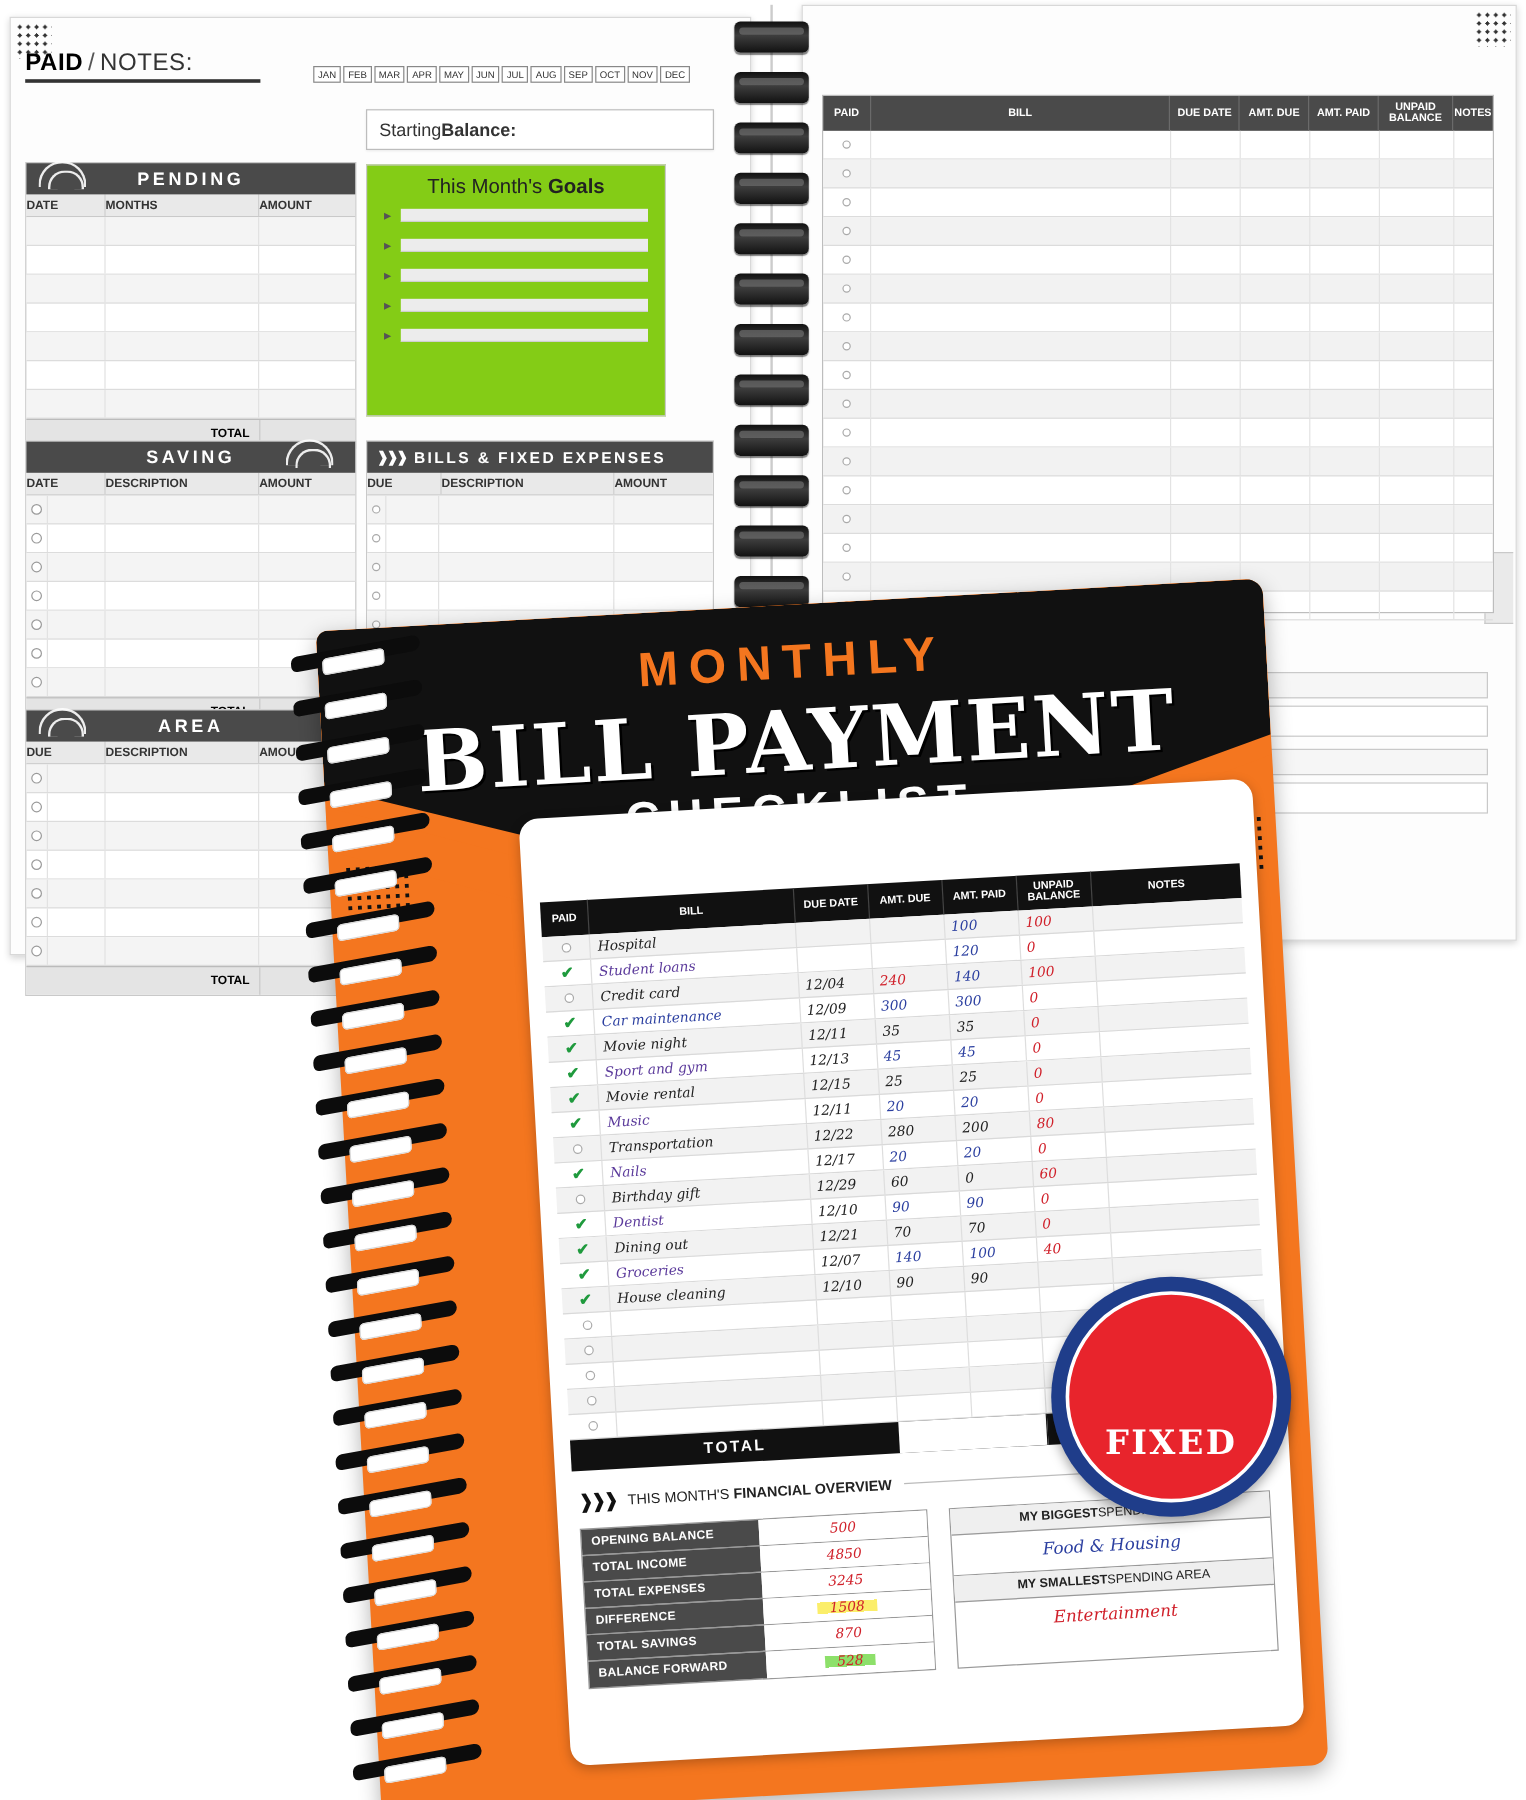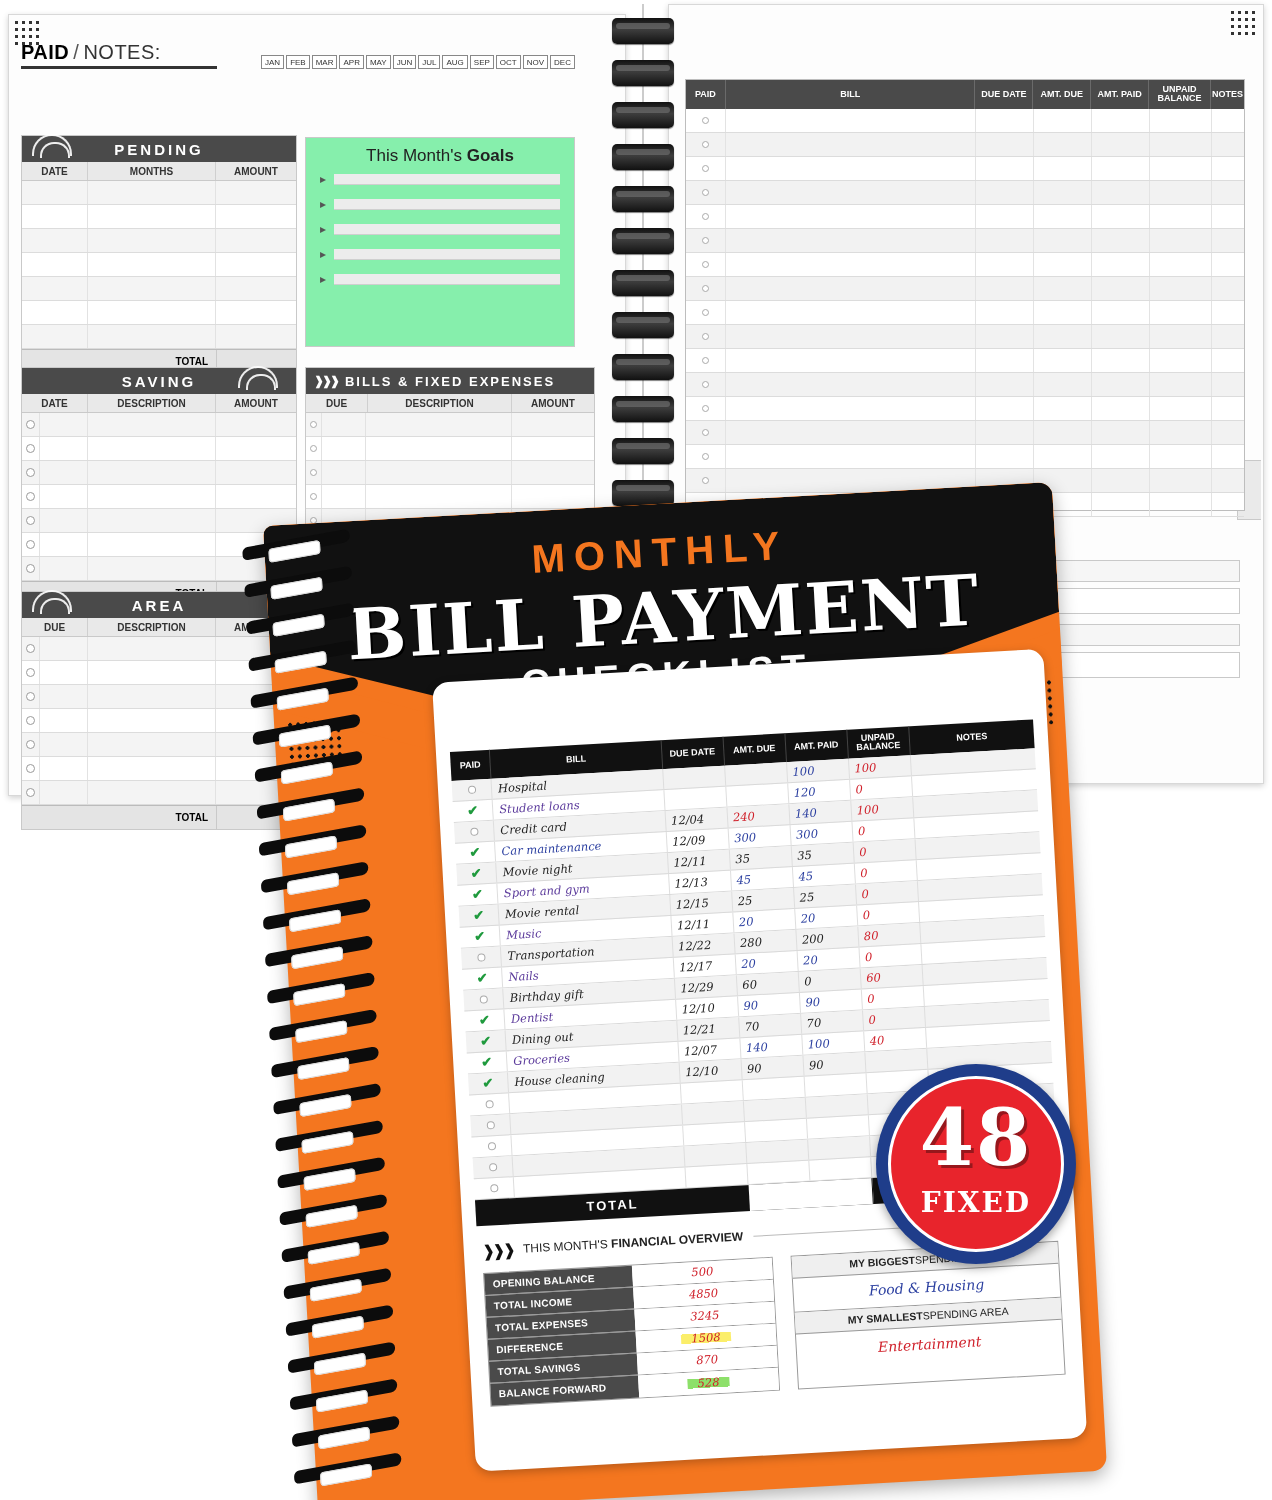--- a/index.html
+++ b/index.html
@@ -75,21 +75,21 @@
     height: 26px; display: flex; align-items: center; justify-content: center;
     font-size: 15px; letter-spacing: 3px; font-weight: bold;
     position: relative;
   }
   .tbl-hd.small { font-size: 13px; letter-spacing: 2px; }
   .colhd {
     display: flex; background: #e9e9e9; border-bottom: 1px solid #c9c9c9;
     font-size: 10px; font-weight: bold; color: #333;
   }
   .colhd > div {
-    text-align: center; padding: 4px 0 3px 0;
+    padding: 4px 0 3px 0;
     border-right: 1px solid #cfcfcf;
   }
   .colhd > div:last-child { border-right: none; }
   .rows { }
   .row {
     display: flex; height: 24px;
     border-bottom: 1px solid #dcdcdc;
   }
   .row:nth-child(odd) { background: #f4f4f4; }
   .row > div { border-right: 1px solid #e2e2e2; }
@@ -117,22 +117,22 @@
     border-radius: 14px 14px 0 0;
   }
   .chevs {
     position: absolute; left: 8px; top: 6px;
     color: #fff; font-size: 12px; letter-spacing: -2px;
   }
 
   
   .goals {
     position: absolute; left: 296px; top: 122px;
-    width: 270px; height: 210px;
-    border: 1px solid #c9c9c9; background: #86efac;
+    width: 250px; height: 210px;
+    border: 1px solid #c9c9c9; background: #84cc16;
   }
   .goals-title {
     text-align: center; font-size: 17px; padding: 8px 0 6px 0;
     color: #222;
   }
   .goals-title b { font-weight: bold; }
   .goal-line {
     display: flex; align-items: center; gap: 8px;
     margin: 0 14px 11px 14px;
   }
@@ -446,20 +446,24 @@
       <div class="chip">MAY</div>
       <div class="chip">JUN</div>
       <div class="chip">JUL</div>
       <div class="chip">AUG</div>
       <div class="chip">SEP</div>
       <div class="chip">OCT</div>
       <div class="chip">NOV</div>
       <div class="chip">DEC</div>
     </div>
 
+    <div class="startbal">
+      <span>Starting </span>
+        <b>Balance:</b>
+    </div>
 
     <div class="goals">
       <div class="goals-title">
         <span>This Month's </span><b>Goals</b>
       </div>
       <div class="goal-line">
           <span class="goal-arrow">▸</span>
           <span class="goal-rule"></span>
         </div>
       <div class="goal-line">
@@ -1405,15 +1409,14 @@
     <div class="sf-ring" style="top:925px;">
         <div class="blk"></div>
         <div class="wht"></div>
       </div>
   </div>
 </div>
 
 <div class="badge">
   <div class="ring-out"></div>
   <div class="ring-in"></div>
-  <div class="num">48</div>
   <div class="mon">FIXED</div>
 </div>
 
 </body></html>

